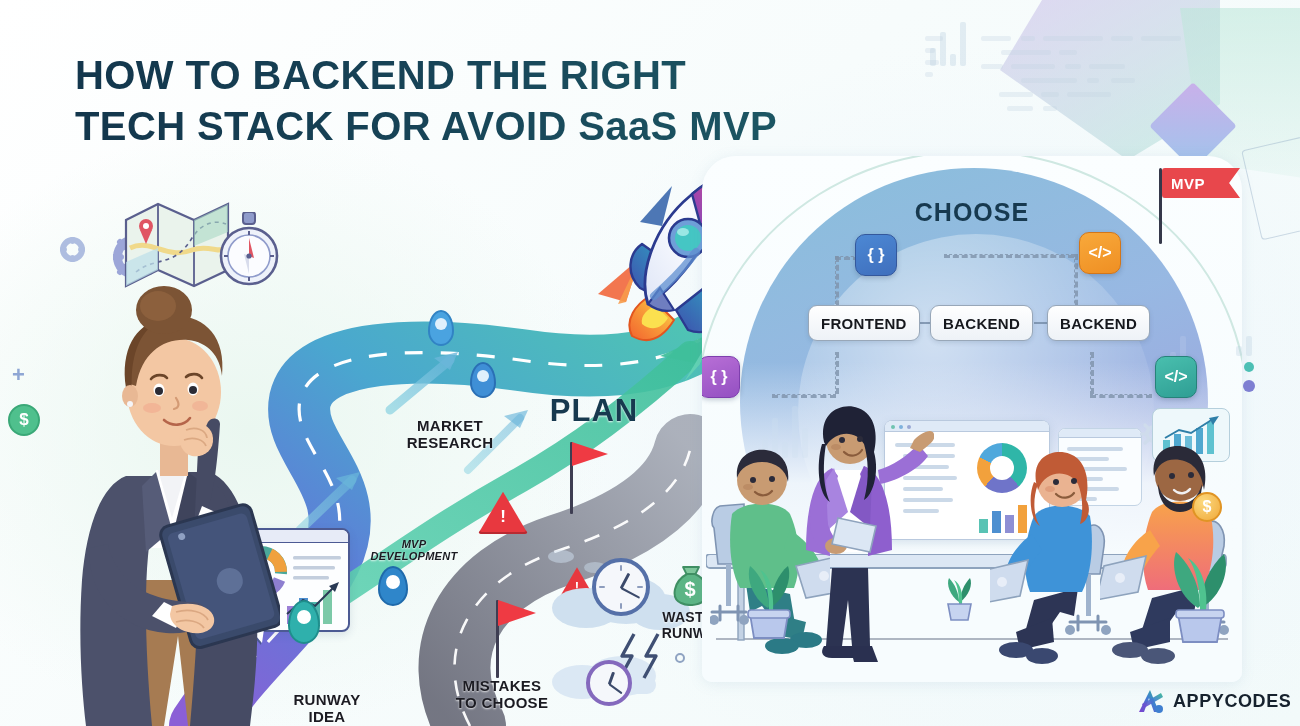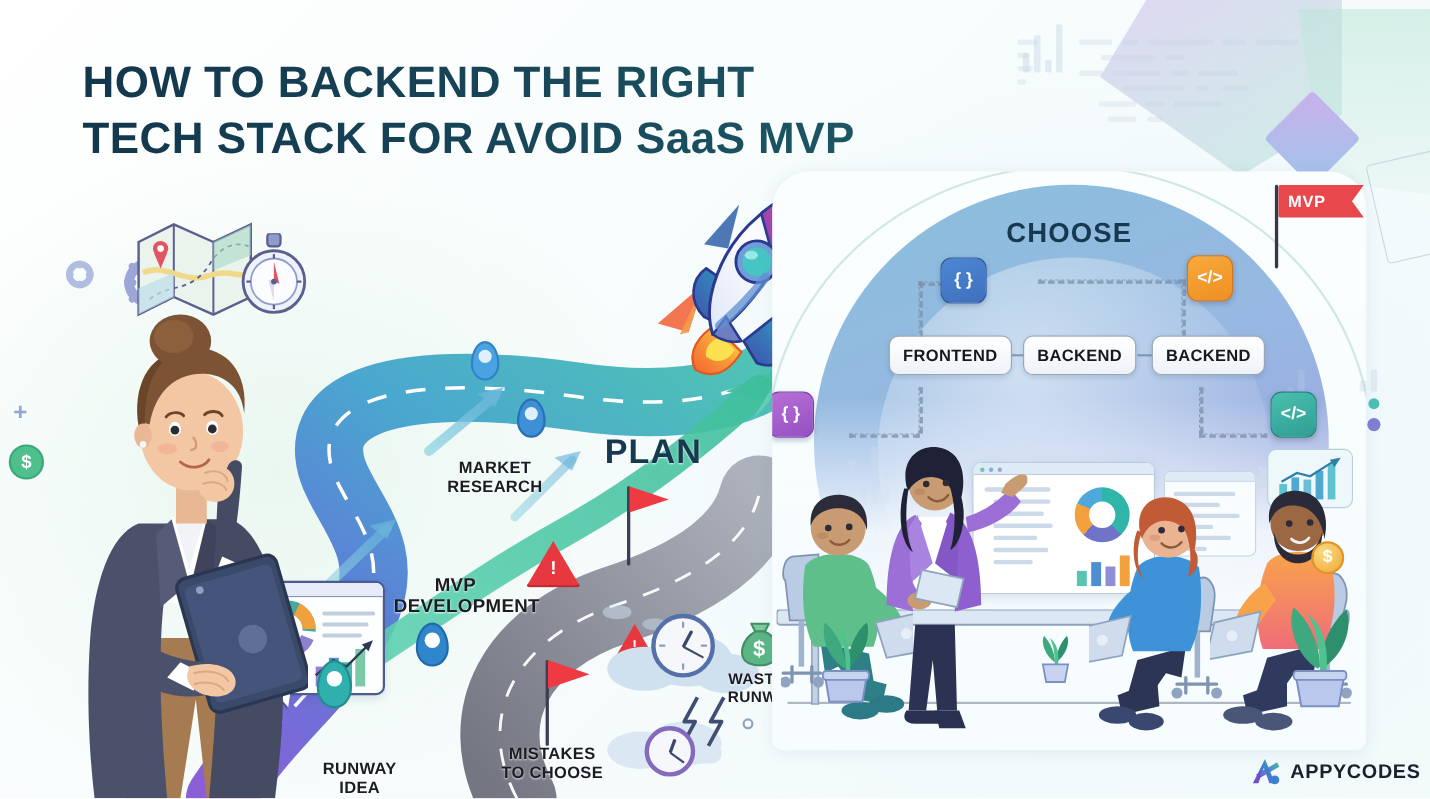--- a/index.html
+++ b/index.html
@@ -49,21 +49,21 @@
   .road-svg { position:absolute; left:0; top:0; }
 
   
   .person { position:absolute; left:60px; top:130px; width:220px; height:446px; }
 
   
   .rl { position:absolute; font-weight:bold; color:#1b1b22; text-align:center;
         line-height:1.12; letter-spacing:.3px; text-shadow:0 1px 2px rgba(255,255,255,.85); }
   .rl-market   { left:398px; top:268px; width:104px; font-size:15px; }
   .rl-right    { left:496px; top:272px; width:136px; font-size:19px; }
-  .rl-mvp      { left:358px; top:372px; width:112px; font-size:17px; }
+  .rl-mvp      { left:358px; top:388px; width:112px; font-size:11px;font-style:italic; }
   .rl-startup  { left:282px; top:542px; width:90px;  font-size:15px; }
   .rl-mistakes { left:454px; top:528px; width:96px;  font-size:15px; }
   .rl-wasted   { left:645px; top:460px; width:96px;  font-size:14px; }
   .rl-plan     { left:534px; top:200px; width:120px; font-size:31px; color:#17394f;
                  letter-spacing:1px;margin-top:44px; }
 
   
   .pin { position:absolute; width:26px; height:36px; }
   .pin .p-body { position:absolute; inset:0;
       border-radius:50% 50% 50% 50%/58% 58% 42% 42%; }

